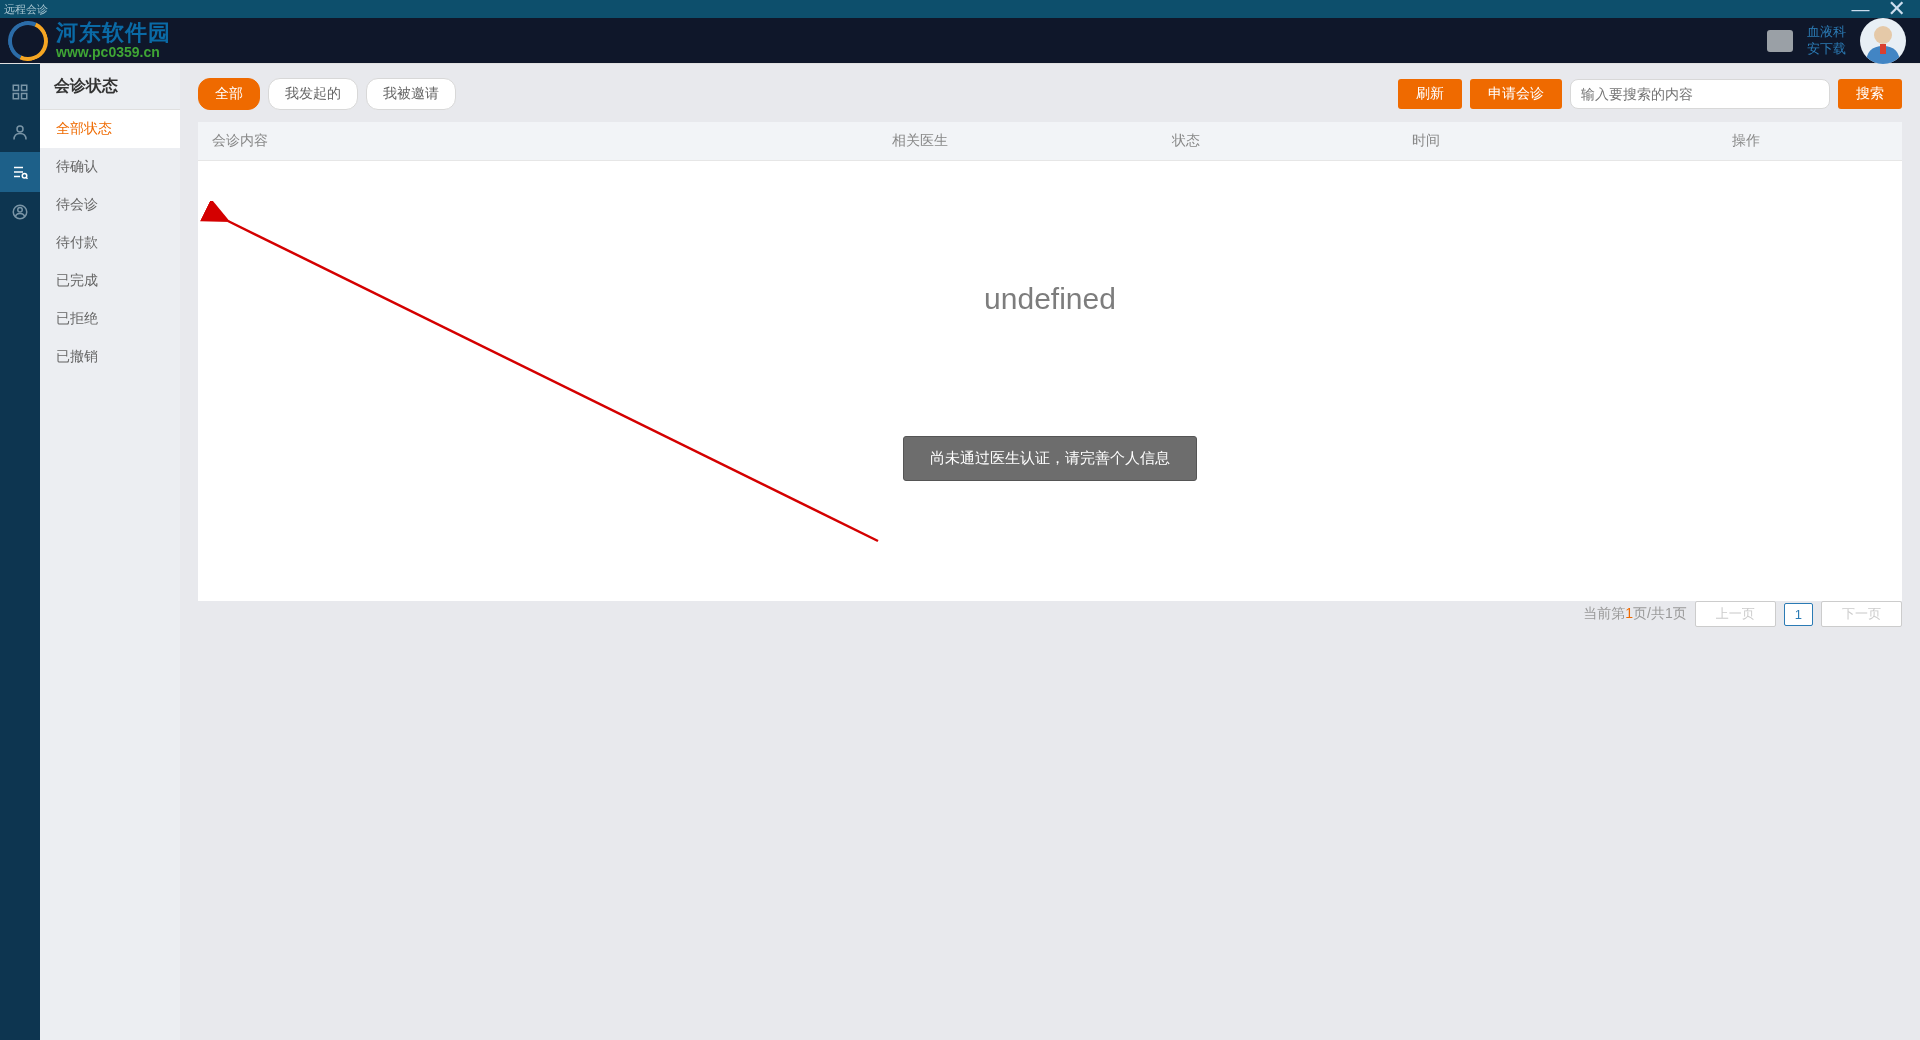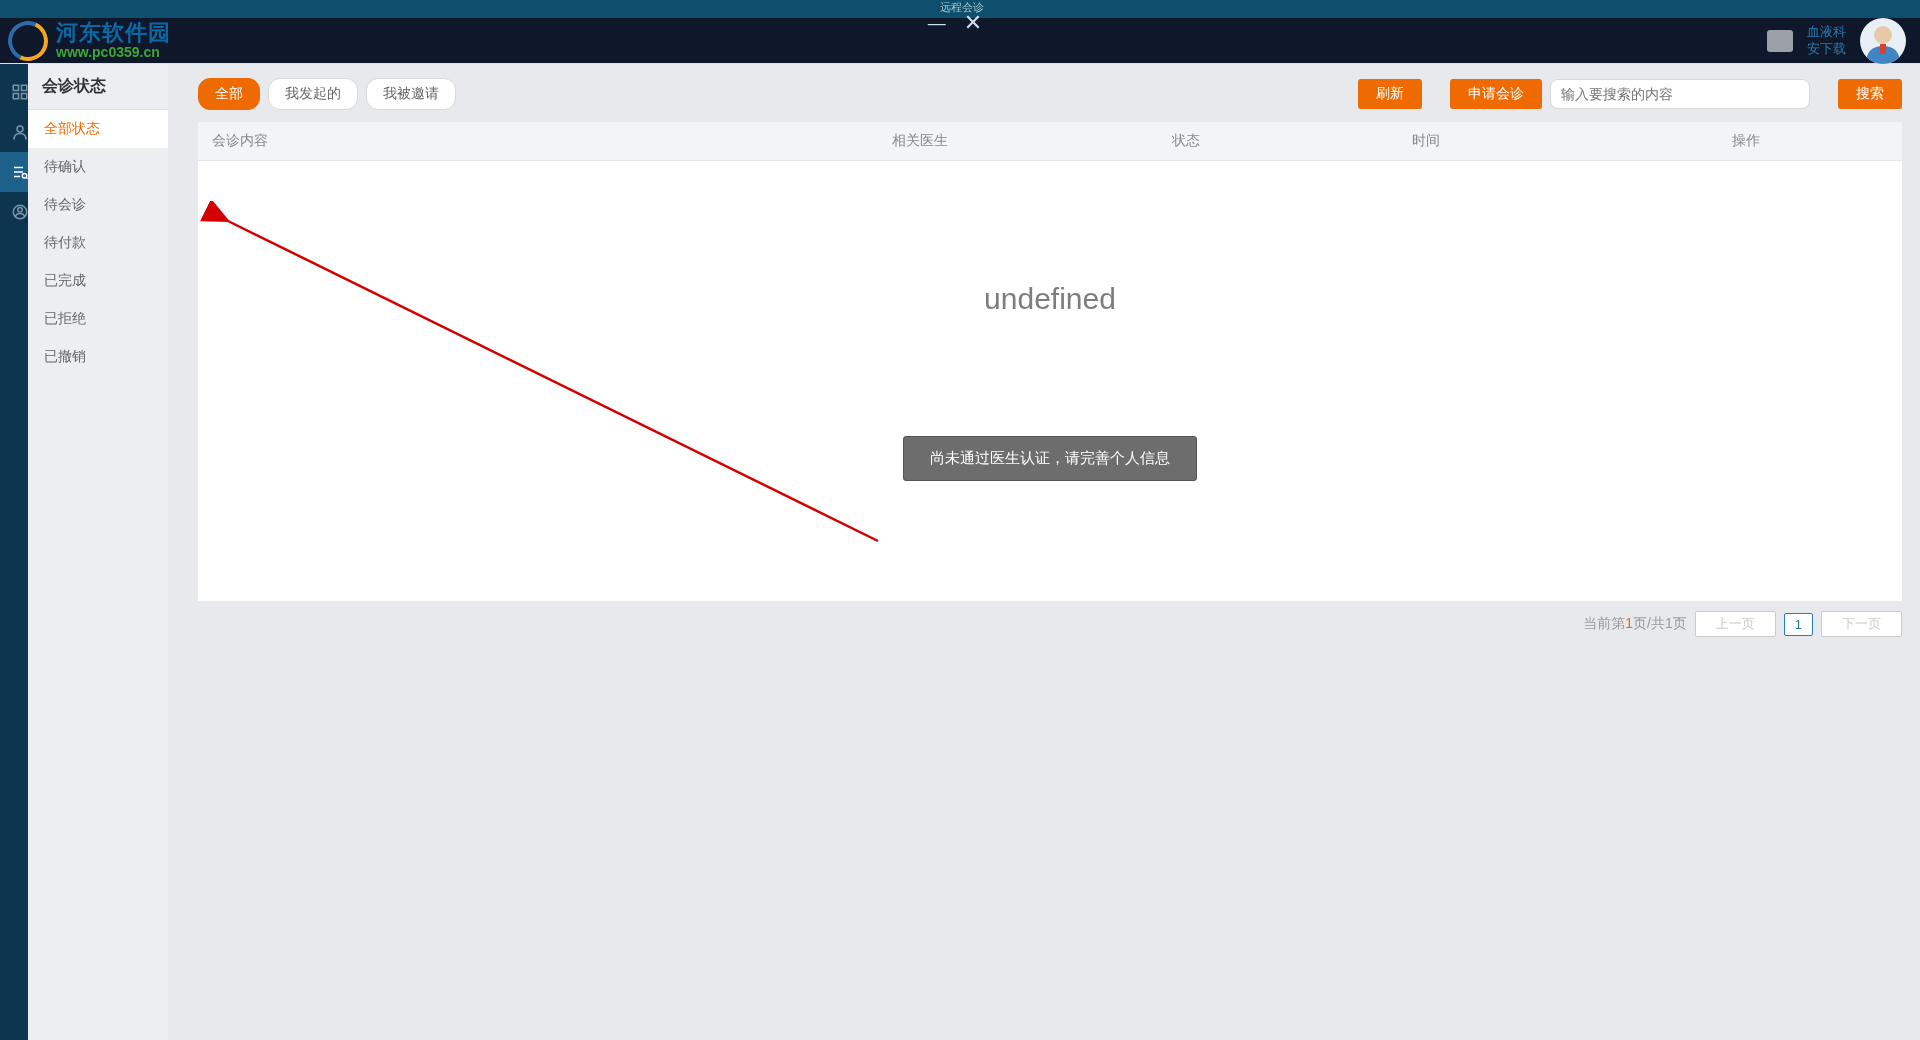--- a/index.html
+++ b/index.html
@@ -1,19 +1,19 @@
 <!DOCTYPE html>
 <html><head>
   <meta charset="utf-8">
   <style>
     * { margin: 0; padding: 0; box-sizing: border-box; font-family: "Microsoft YaHei", Arial, sans-serif; }
     body { width: 1920px; height: 1040px; overflow: hidden; background: #e8e9ed; position: relative; }
     
     
-    .titlebar { height: 18px; background: #0d4f6c; color: #a8c5d0; font-size: 11px; padding-left: 4px; display: flex; align-items: center; justify-content: space-between; flex-direction: column; }
+    .titlebar { height: 18px; background: #0d4f6c; color: #a8c5d0; font-size: 11px; padding-left: 4px; display: flex; align-items: center; justify-content: space-between; }
     .titlebar-controls { display: flex; gap: 18px; padding-right: 14px; }
     .titlebar-controls span { cursor: pointer; color: #cde; font-size: 18px; line-height: 16px; }
     .titlebar-controls .close { font-size: 22px; }
     
     
     .header { height: 46px; background: #0f172a; border-bottom: 1px solid #e0e0e0; display: flex; align-items: center; justify-content: space-between; padding: 0 14px 0 0; }
     .logo { display: flex; align-items: center; gap: 6px; padding-left: 6px; }
     .logo-icon { width: 44px; height: 44px; position: relative; }
     .logo-ring { position:absolute; width:40px; height:40px; border:4px solid #2b6ca8; border-radius:50%; top:2px; left:2px; border-right-color:#f5a623; border-bottom-color:#f5a623; transform:rotate(-20deg); }
     .logo-text { display:flex; flex-direction:column; line-height:1.1; }
@@ -27,54 +27,54 @@
     .avatar svg { width:46px; height:46px; }
     
     
     .nav-rail { position:absolute; left:0; top:64px; width:40px; height:calc(100% - 64px); background:#0d3550; display:flex; flex-direction:column; align-items:center; padding-top:8px; }
     .nav-item { width:40px; height:40px; display:flex; align-items:center; justify-content:center; color:#7a95a6; cursor:pointer; }
     .nav-item.active { background:#1d6089; color:#fff; }
     .nav-item svg { width:18px; height:18px; }
     .nav-collapse { margin-top:auto; margin-bottom:50%; width:18px; height:54px; background:#d5d7db; border-radius:0 14px 14px 0; display:flex; align-items:center; justify-content:center; margin-left:22px; position:absolute; top:480px; left:18px; color:#888; font-size:12px; }
     
     
-    .sidebar { position:absolute; left:28px; top:64px; width:140px; height:calc(100% - 64px); background:#eceef2; display:flex; flex-direction:column; }
+    .sidebar { position:absolute; left:40px; top:64px; width:140px; height:calc(100% - 64px); background:#eceef2; display:flex; flex-direction:column; }
     .sidebar-title { padding:12px 14px; font-size:16px; font-weight:600; color:#333; border-bottom:1px solid #e0e0e0; }
     .sidebar-item { padding:10px 16px; font-size:14px; color:#666; cursor:pointer; }
     .sidebar-item.active { background:#fff; color:#ef6a00; }
     
     
     .main { position:absolute; left:180px; top:64px; right:0; bottom:0; padding:14px 18px; }
     
     
     .toolbar { display:flex; align-items:center; gap:8px; margin-bottom:12px; }
     .tab-btn { padding:6px 16px; font-size:14px; background:#fff; border:1px solid #d8d8d8; border-radius:12px; color:#666; cursor:pointer; }
     .tab-btn.active { background:#ef6a00; color:#fff; border-color:#ef6a00; }
     .toolbar-spacer { flex:1; }
-    .action-btn { padding:6px 18px; font-size:14px; background:#ef6a00; color:#fff; border:none; border-radius:3px; cursor:pointer;margin-left:20px; }
+    .action-btn { padding:6px 18px; font-size:14px; background:#ef6a00; color:#fff; border:none; border-radius:3px; cursor:pointer; }
     .search-input { width:260px; padding:6px 10px; font-size:14px; border:1px solid #d8d8d8; border-radius:8px; background:#fff; }
     
     
     .table-head { background:#f2f4f7; display:flex; padding:10px 14px; font-size:14px; color:#888; border-bottom:1px solid #e6e6e6; }
     .col-content { flex:0 0 680px; }
     .col-doctor { flex:0 0 280px; }
     .col-status { flex:0 0 240px; }
     .col-time { flex:0 0 320px; }
     .col-action { flex:1; }
     
     
     .table-body { background:#fff; min-height:440px; display:flex; flex-direction:column; align-items:center; justify-content:center; position:relative; }
     .undefined-text { font-size:30px; color:#7d7d7d; margin-bottom:120px; }
     .alert-box { background:#6d6d6d; color:#fff; padding:12px 26px; font-size:15px; border-radius:3px; border:1px solid #555; }
     
     
     .arrow-overlay { position:absolute; left:0; top:40px; pointer-events:none; }
     
     
-    .pagination { display:flex; align-items:center; justify-content:flex-end; gap:8px; margin-top:10px; font-size:14px; color:#999; }
+    .pagination { display:flex; align-items:center; justify-content:flex-end; gap:8px; font-size:14px; color:#999; }
     .pagination .current { color:#ef6a00; }
     .page-btn { padding:3px 20px; border:1px solid #ccc; background:#fff; color:#bbb; font-size:13px; border-radius:2px; cursor:pointer; }
     .page-btn.num { color:#2b7bb5; border-color:#2b7bb5; padding:3px 10px; }
     .page-btn.disabled { color:#ccc; cursor:not-allowed; }
   </style>
 </head>
 <body>
 
 <div class="titlebar">
   <span>远程会诊</span>

